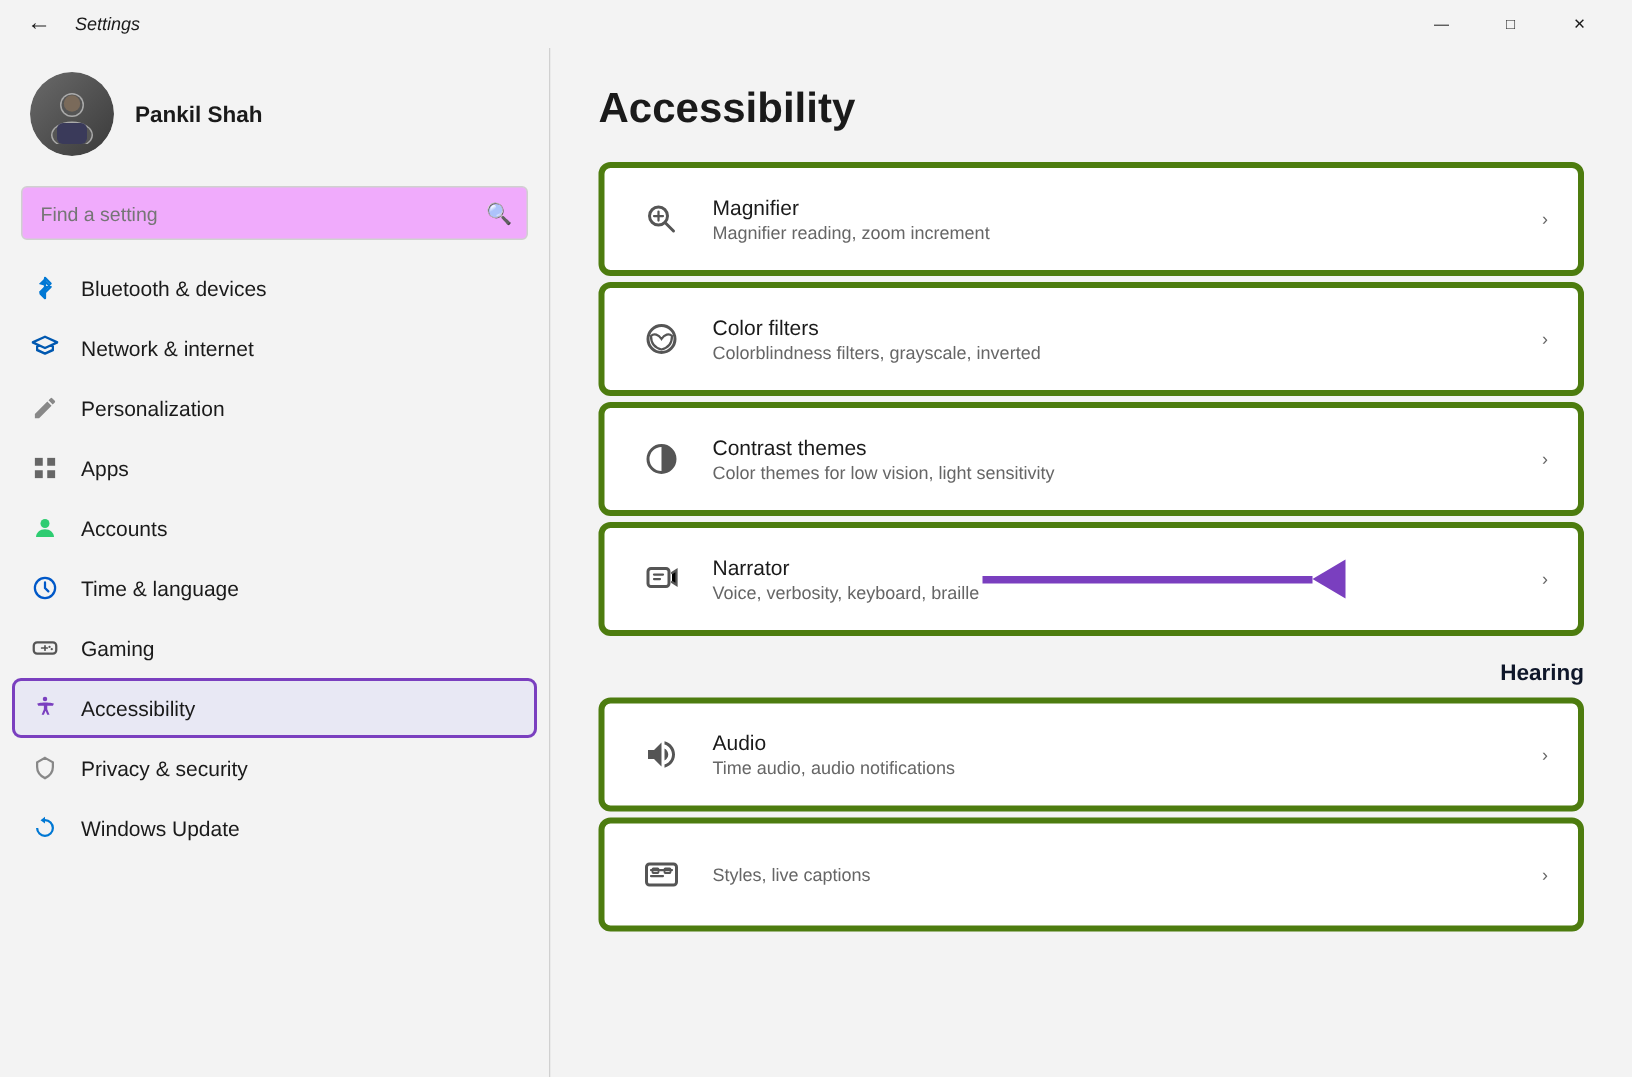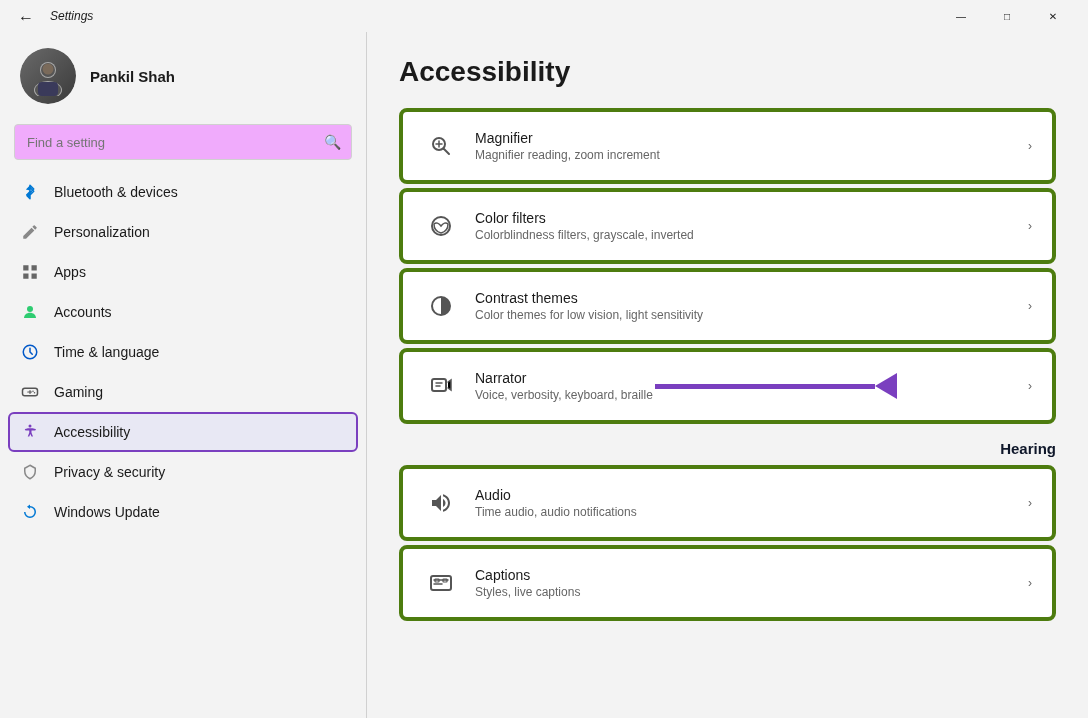--- a/index.html
+++ b/index.html
@@ -290,20 +290,28 @@
         <li class="nav-item">
           <span class="nav-icon">
             <svg viewBox="0 0 24 24" fill="none">
                 <path d="M12 3l5 5-5 5V3zm0 13l5-5-5-5v10zm0 0v5l-4-4 4-4" stroke="#0078d4" stroke-width="2" stroke-linejoin="round"></path>
                 <path d="M6.5 8.5L12 3v18l-5.5-5.5 5.5-5.5" fill="#0078d4"></path>
               </svg>
           </span>
           <span>Bluetooth &amp; devices</span>
         </li>
 
+        <li class="nav-item">
+          <span class="nav-icon">
+            <svg viewBox="0 0 24 24">
+                <path d="M1 7l11-5 11 5-11 5-11-5zm11 10l-7-3.5M12 17l7-3.5M5 10v4l7 3 7-3v-4" stroke="#0058b0" stroke-width="2" fill="none" stroke-linejoin="round"></path>
+              </svg>
+          </span>
+          <span>Network &amp; internet</span>
+        </li>
 
         <li class="nav-item">
           <span class="nav-icon">
             <svg viewBox="0 0 24 24">
                 <path d="M3 17.25V21h3.75L17.81 9.94l-3.75-3.75L3 17.25zM20.71 7.04a1 1 0 000-1.41l-2.34-2.34a1 1 0 00-1.41 0l-1.83 1.83 3.75 3.75 1.83-1.83z" fill="#888"></path>
               </svg>
           </span>
           <span>Personalization</span>
         </li>
 
@@ -478,21 +486,20 @@
         <div class="settings-row">
           <div class="settings-row-icon">
             <svg width="24" height="24" viewBox="0 0 24 24">
                 <rect x="2" y="5" width="20" height="14" rx="2" stroke="#555" stroke-width="2" fill="none"></rect>
                 <path d="M5 9h14M5 13h8" stroke="#555" stroke-width="1.5" stroke-linecap="round"></path>
                 <rect x="6" y="8" width="4" height="3" rx="0.5" stroke="#555" stroke-width="1.2" fill="none"></rect>
                 <rect x="14" y="8" width="4" height="3" rx="0.5" stroke="#555" stroke-width="1.2" fill="none"></rect>
               </svg>
           </div>
           <div class="settings-row-text">
-            <div class="settings-row-title">Captions</div>
             <div class="settings-row-subtitle">Styles, live captions</div>
           </div>
           <span class="settings-row-chevron">›</span>
         </div>
       </div>
 
     </div>
   </div>
 </div>
 

